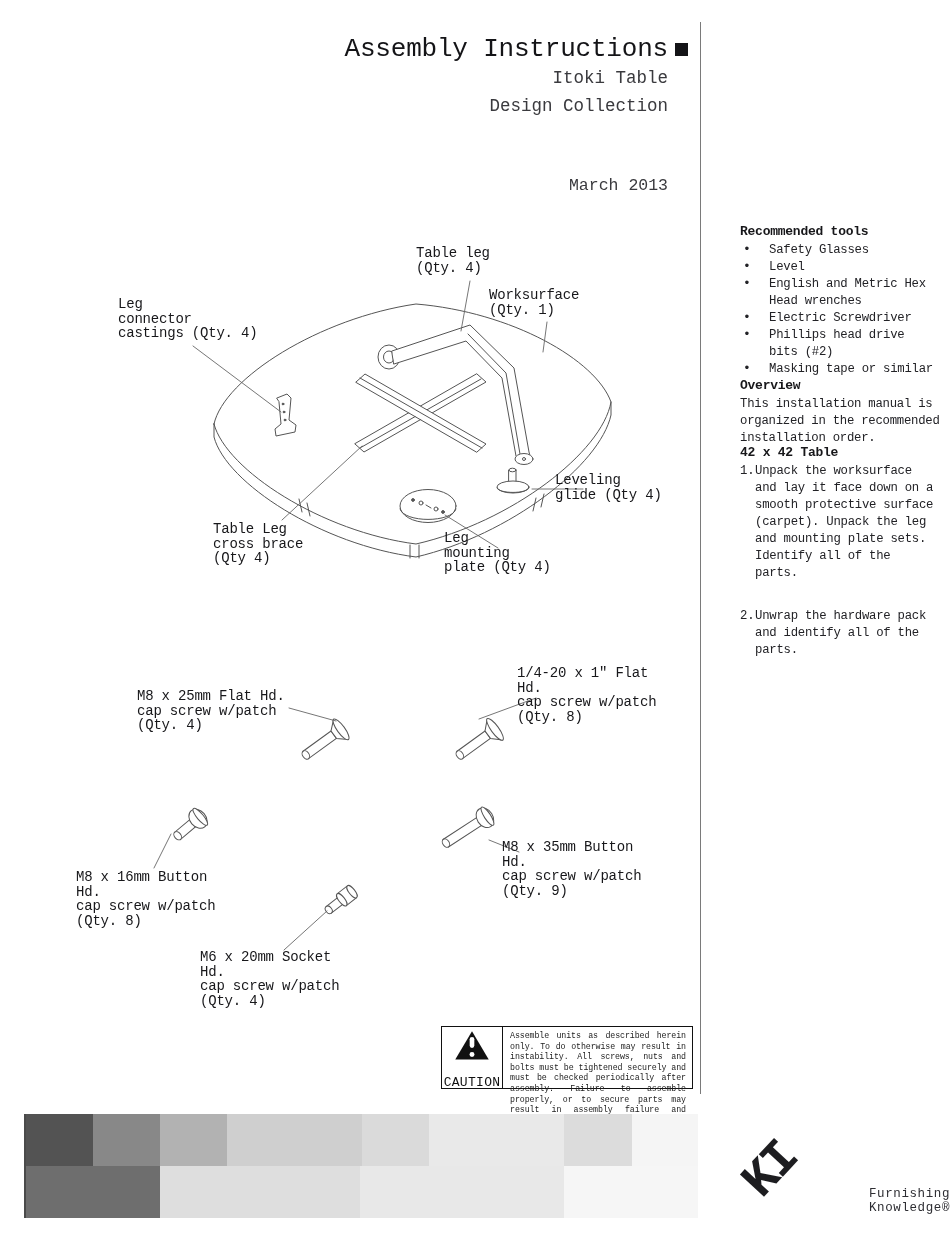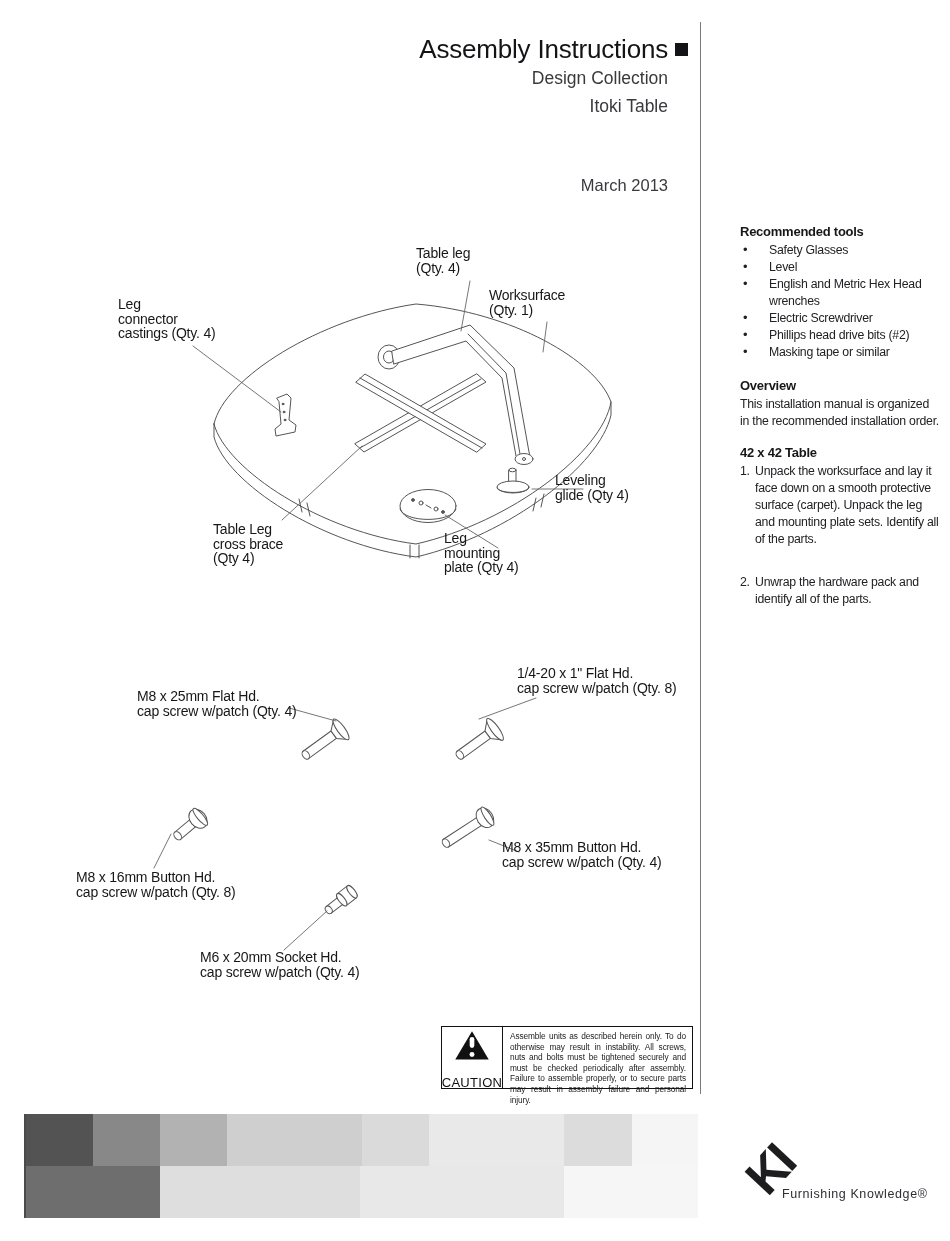--- a/index.html
+++ b/index.html
@@ -1,17 +1,17 @@
 <!DOCTYPE html>
 <html><head>
 <meta charset="utf-8">
 <style>
   html,body{margin:0;padding:0;background:#fff;}
   .page{position:relative;width:950px;height:1241px;background:#fff;overflow:hidden;
-        font-family:Liberation Sans, sans-serif;color:#1a1a1a;}
+        font-family:Liberation Mono, monospace;color:#1a1a1a;}
 
   
   .masthead{position:absolute;left:0;top:34px;width:668px;text-align:right;}
   .title{font-size:26px;line-height:30px;color:#141417;letter-spacing:-0.2px;font-weight:400;}
   .title-square{position:absolute;left:675px;top:9px;width:13px;height:13px;background:#141417;}
   .subtitle{font-size:17.5px;line-height:28px;color:#3a3a3e;font-weight:400;}
   .date-line{position:absolute;left:0;top:176px;width:668px;text-align:right;
              font-size:16.5px;color:#3a3a3e;}
 
   
@@ -73,22 +73,22 @@
   .tagline{position:absolute;left:782px;top:1187px;font-size:12.5px;
            letter-spacing:0.6px;color:#2e2e33;text-align:right;}
 </style>
 </head>
 <body>
 
 <div class="page">
 
   <div class="masthead">
     <div class="title">Assembly Instructions</div>
+    <div class="subtitle">Itoki Table</div>
     <div class="subtitle">Design Collection</div>
-    <div class="subtitle">Itoki Table</div>
     <div class="title-square"></div>
   </div>
   <div class="date-line">March 2013</div>
 
   <div class="vrule"></div>
 
   <div class="side-block" style="top:224px;">
     <h3 class="side-h">Recommended tools</h3>
     <ul class="tools-list">
       <li><span class="bullet">•</span><span>Safety Glasses</span></li>
@@ -236,21 +236,21 @@
 mounting
 plate (Qty 4)</div>
 
   <div class="dlabel l-screw1">M8 x 25mm Flat Hd.
 cap screw w/patch (Qty. 4)</div>
   <div class="dlabel l-screw2">1/4-20 x 1" Flat Hd.
 cap screw w/patch (Qty. 8)</div>
   <div class="dlabel l-screw3">M8 x 16mm Button Hd.
 cap screw w/patch (Qty. 8)</div>
   <div class="dlabel l-screw4">M8 x 35mm Button Hd.
-cap screw w/patch (Qty. 4)</div>
+cap screw w/patch (Qty. 9)</div>
   <div class="dlabel l-screw5">M6 x 20mm Socket Hd.
 cap screw w/patch (Qty. 4)</div>
 
   <div class="caution">
     <div class="caution-icon-cell">
       <svg width="50" height="44" viewBox="0 0 50 44">
         <polygon points="25,3 2,42 48,42" fill="#111"></polygon>
         <rect x="21.8" y="11" width="6.4" height="15" rx="3.2" fill="#fff"></rect>
         <circle cx="25" cy="35" r="3.4" fill="#fff"></circle>
       </svg>

